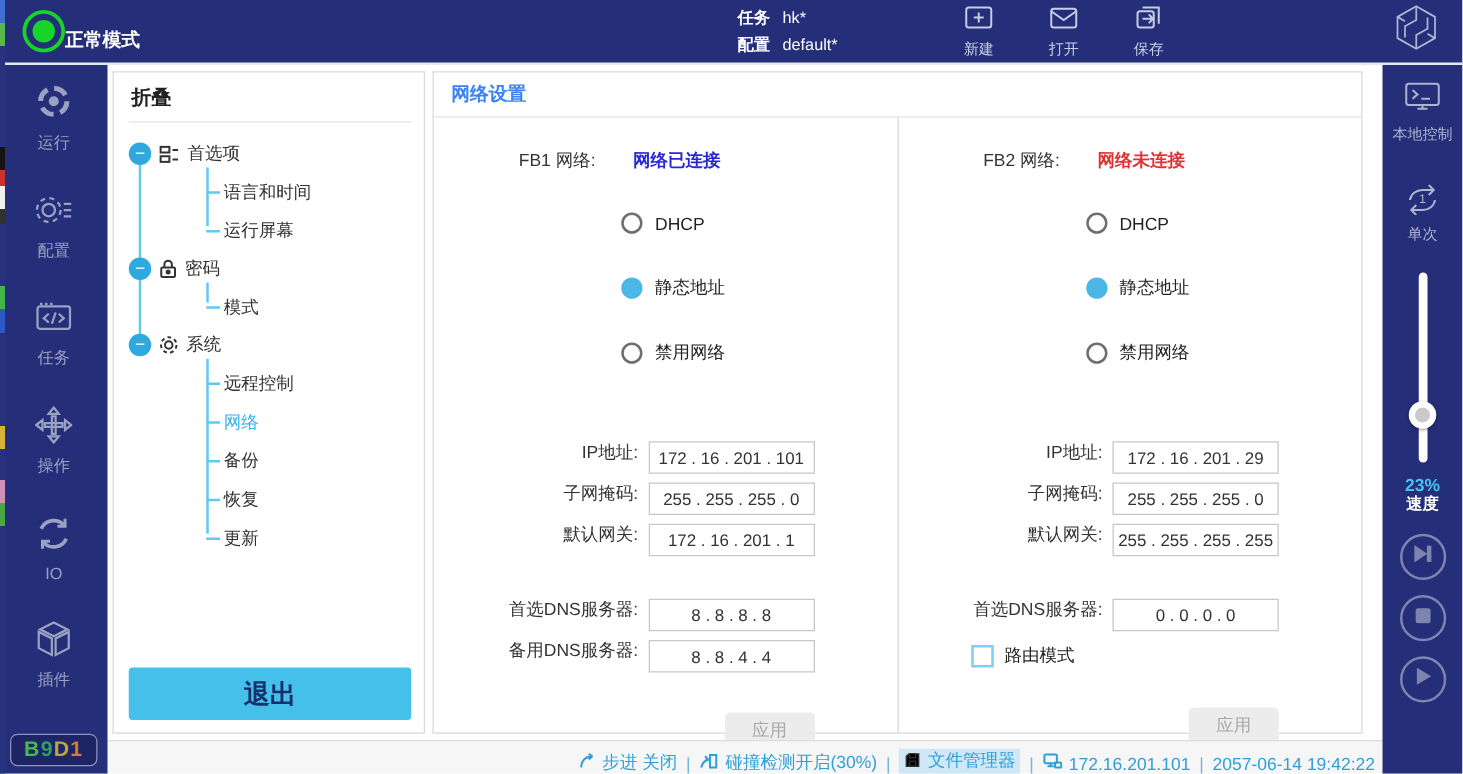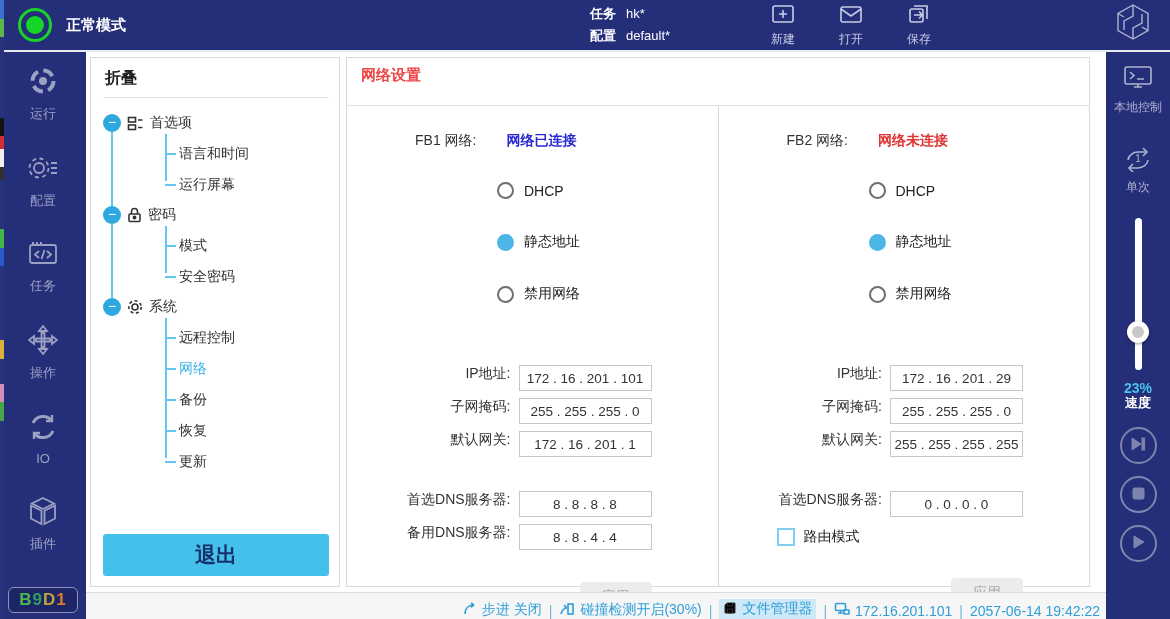--- a/index.html
+++ b/index.html
@@ -3,21 +3,21 @@
 <meta charset="utf-8">
 <style>
   * { margin:0; padding:0; box-sizing:border-box; }
   html,body { width:1170px; height:619px; overflow:hidden; background:#fff;
     font-family:"Liberation Sans","DejaVu Sans",sans-serif; }
   .screen { position:relative; width:1170px; height:619px; display:flex; flex-direction:column; }
 
   
   .topbar { height:52px; background:#252e78; display:flex; align-items:center; flex:0 0 52px;
     border-bottom:2px solid #e7e9f2; color:#fff; }
-  .mode-wrap { display:flex; align-items:center; gap:14px; padding-left:18px; width:300px; }
+  .mode-wrap { display:flex; align-items:flex-end; padding-left:18px; width:300px; }
   .mode-ring { width:34px; height:34px; border:3px solid #17d428; border-radius:50%;
     display:flex; align-items:center; justify-content:center; }
   .mode-dot { width:18px; height:18px; background:#17d428; border-radius:50%; }
   .mode-label { font-weight:bold; font-size:15px; }
   .taskcfg { display:flex; flex-direction:column; gap:4px; font-size:13px; margin-left:290px; width:170px; }
   .taskcfg .row { display:flex; gap:10px; align-items:baseline; }
   .taskcfg .k { font-weight:bold; }
   .tb-buttons { display:flex; gap:42px; margin-left:10px; }
   .tb-btn { display:flex; flex-direction:column; align-items:center; gap:2px; color:#c7cce4;
     font-size:12px; cursor:pointer; }
@@ -64,21 +64,21 @@
   .children::before { content:""; position:absolute; left:0; top:-4px; height:calc(100% - 15px);
     width:2px; background:#63c8f0; }
   .child { position:relative; padding-left:14px; height:31px; display:flex; align-items:center; cursor:pointer; }
   .child::before { content:""; position:absolute; left:0; top:15px; width:11px; height:2px; background:#63c8f0; }
   .child.sel { color:#3bb2e8; }
   .exit-btn { margin-top:auto; background:#45c0ea; color:#15306b; font-size:21px; font-weight:bold;
     text-align:center; padding:7px 0; border-radius:3px; cursor:pointer; }
 
   
   .main-card { flex:1; border:1px solid #d9d9d9; background:#fff; display:flex; flex-direction:column; }
-  .main-title { font-size:15px; font-weight:bold; color:#ef4444; padding:8px 0 20px 14px;
+  .main-title { font-size:15px; font-weight:bold; color:#3b82f6; padding:8px 0 8px 14px;
     border-bottom:1px solid #e2e2e2; }
   .cols { flex:1; display:flex; min-height:0; }
   .col { flex:1; padding-top:26px; display:flex; flex-direction:column; }
   .col.first { border-right:1px solid #d5d5d5; }
   .fbrow { display:flex; align-items:center; padding-left:68px; font-size:14px; color:#333; }
   .fbstatus { margin-left:30px; font-weight:bold; }
   .radios { margin-top:32px; margin-left:150px; display:flex; flex-direction:column; gap:34px; }
   .radio-row { display:flex; align-items:center; gap:10px; font-size:14px; color:#222; cursor:pointer; }
   .rdot { width:17px; height:17px; border-radius:50%; border:2px solid #6e6e6e; background:#fff; }
   .rdot.on { border-color:#4cb7e6; background:#4cb7e6; }
@@ -289,23 +289,20 @@
                       <path d="M4.5 7V4.5a3 3 0 016 0V7"></path>
                       <circle cx="7.5" cy="10.5" r="1.2" fill="#333"></circle>
                     </svg>
                 </span>
                 <span>密码</span>
               </div>
               <div class="children">
                 <div class="child">
                     <span>模式</span>
                   </div>
-                <div class="child">
-                    <span>安全密码</span>
-                  </div>
               </div>
             </div>
 
             <div class="tgroup">
               <div class="tgroup-row">
                 <span class="minus">−</span>
                 <span class="gicon">
                   <svg width="16" height="16" viewBox="0 0 16 16">
                       <circle cx="8" cy="8" r="3"></circle>
                       <circle cx="8" cy="8" r="6.2" stroke-dasharray="3 2.6"></circle>

